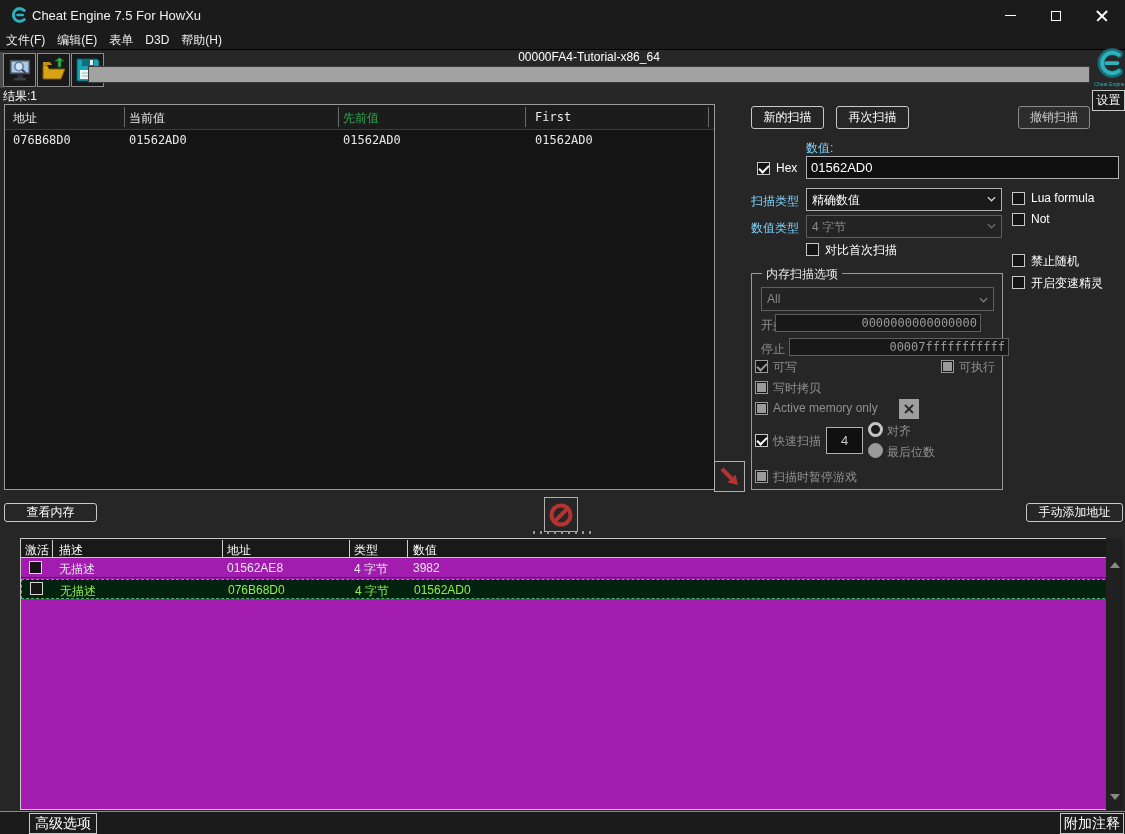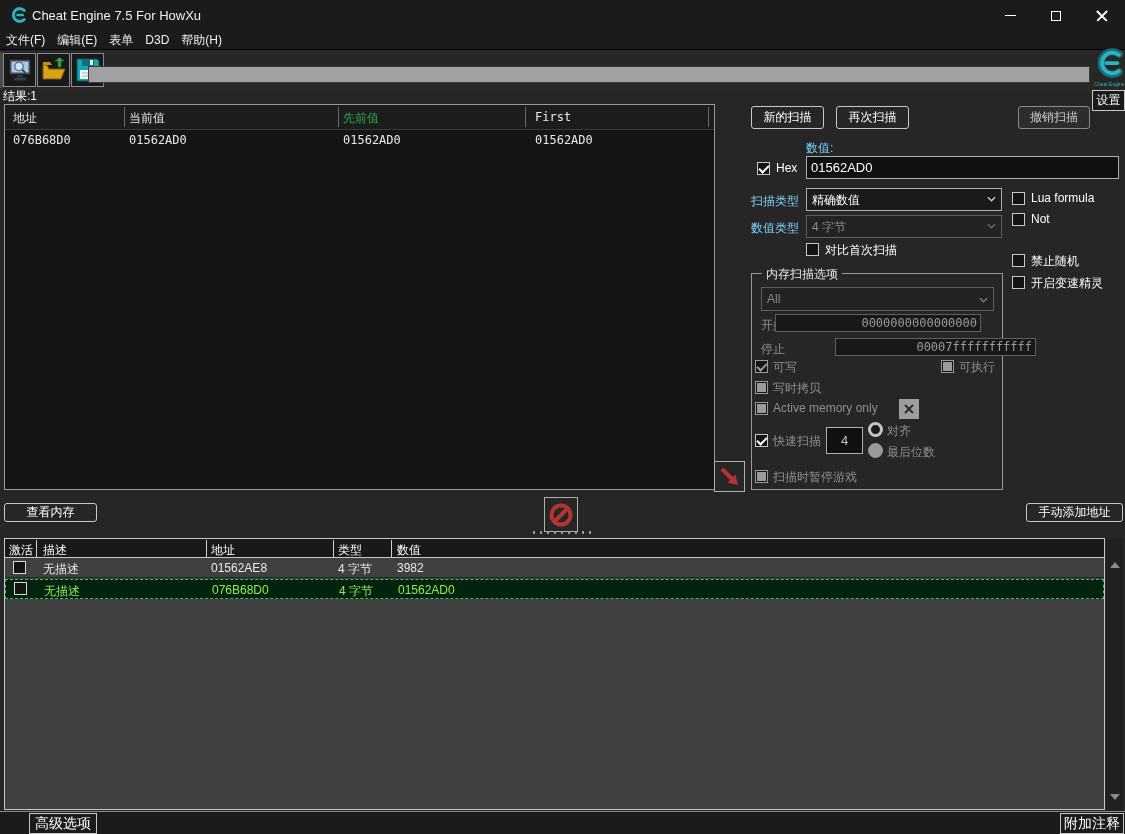--- a/index.html
+++ b/index.html
@@ -75,21 +75,21 @@
   .groupbox { position:absolute; left:751px; top:273px; width:252px; height:217px; border:1px solid #9a9a9a; }
   .group-title { position:absolute; left:762px; top:266px; background:#262626; padding:0 4px; font-size:12px; color:#e8e8e8; }
   .hexfield { position:absolute; background:#181818; border:1px solid #5f5f5f; color:#9a9a9a;
     font-family:"DejaVu Sans Mono", monospace; font-size:12px; text-align:right; padding:1px 3px 0 0; }
 
   
   .splitter-dots { position:absolute; left:533px; top:531px; width:58px; height:3px;
     background-image:repeating-linear-gradient(to right, #9a9a9a 0 2px, transparent 2px 7px); }
 
   
-  .table { left:4px; top:538px; width:1101px; height:272px; background:#404040; border:1px solid #c8c8c8; }
+  .table { left:20px; top:538px; width:1101px; height:272px; background:#a21caf; border:1px solid #c8c8c8; }
   .tbl-header { position:absolute; left:0; top:0; width:100%; height:19px; background:#191919; border-bottom:1px solid #c8c8c8; }
   .tbl-header .col { position:absolute; top:3px; font-size:12px; color:#fff; }
   .tbl-header .vsep { top:1px; height:17px; background:#d0d0d0; }
   .tbl-row { position:absolute; left:0; width:100%; height:20px; border-bottom:1px solid #262626; }
   .tbl-row .cell { position:absolute; top:3px; font-size:12px; color:#e8e8e8; }
   .tbl-row.selected { background:#04230e; border:1px dashed #3dbf65; }
   .tbl-row.selected .cell { color:#8df04f; }
   .rowcb { position:absolute; left:8px; top:3px; width:13px; height:13px; border:1px solid #d8d8d8; background:#141414; }
 
   .scrollbar { position:absolute; left:1106px; top:538px; width:17px; height:272px; background:#202020; }
@@ -163,20 +163,21 @@
     <svg width="26" height="26" viewBox="0 0 26 26">
       <path d="M2 2 L22 2 L24 4 L24 24 L2 24 Z" fill="#17a5b5" stroke="#0b5a63" stroke-width="1"></path>
       <rect x="7" y="2" width="12" height="7" fill="#0e6f7a"></rect>
       <rect x="15" y="3" width="3" height="5" fill="#e8f6f8"></rect>
       <rect x="5" y="13" width="16" height="9" fill="#eef7f8"></rect>
       <line x1="7" y1="16" x2="19" y2="16" stroke="#9ab8bc" stroke-width="1"></line>
       <line x1="7" y1="19" x2="19" y2="19" stroke="#9ab8bc" stroke-width="1"></line>
     </svg>
   </div>
 
+  <div class="abs proc-label">00000FA4-Tutorial-x86_64</div>
   <div class="abs progress"></div>
 
   <div class="abs ce-logo">
     <svg width="30" height="36" viewBox="0 0 48 48">
       <path d="M39 10 A18 18 0 1 0 39 38" fill="none" stroke="#1a6e7a" stroke-width="11" stroke-linecap="round"></path>
       <path d="M38 11 A16.5 16.5 0 1 0 38 37" fill="none" stroke="#2bb3c0" stroke-width="6" stroke-linecap="round"></path>
       <path d="M18 24 L36 24" stroke="#2bb3c0" stroke-width="6" stroke-linecap="round"></path>
     </svg>
     <span class="ce-caption">Cheat Engine</span>
   </div>
@@ -266,21 +267,21 @@
   <div class="sel disabled" style="left:761px;top:287px;width:233px;height:24px">
     <span class="sel-text" style="top:4px">All</span>
     <svg class="chev" style="top:9px" viewBox="0 0 10 6">
         <polyline points="1,1 5,5 9,1" fill="none" stroke="#7a7a7a" stroke-width="1.5"></polyline>
       </svg>
   </div>
 
   <div class="label dim" style="left:761px;top:317px">开始</div>
   <div class="hexfield" style="left:775px;top:314px;width:206px;height:18px">0000000000000000</div>
   <div class="label dim" style="left:761px;top:341px">停止</div>
-  <div class="hexfield" style="left:835px;top:338px;width:201px;height:18px">00007fffffffffff</div>
+  <div class="hexfield" style="left:789px;top:338px;width:220px;height:18px">00007fffffffffff</div>
 
   <div class="cb graycheck" style="left:755px;top:360px"></div>
   <div class="cb-label dim" style="left:773px;top:359px">可写</div>
   <div class="cb indet" style="left:941px;top:360px"></div>
   <div class="cb-label dim" style="left:959px;top:359px">可执行</div>
 
   <div class="cb indet" style="left:755px;top:381px"></div>
   <div class="cb-label dim" style="left:773px;top:380px">写时拷贝</div>
 
   <div class="cb indet" style="left:755px;top:402px"></div>

